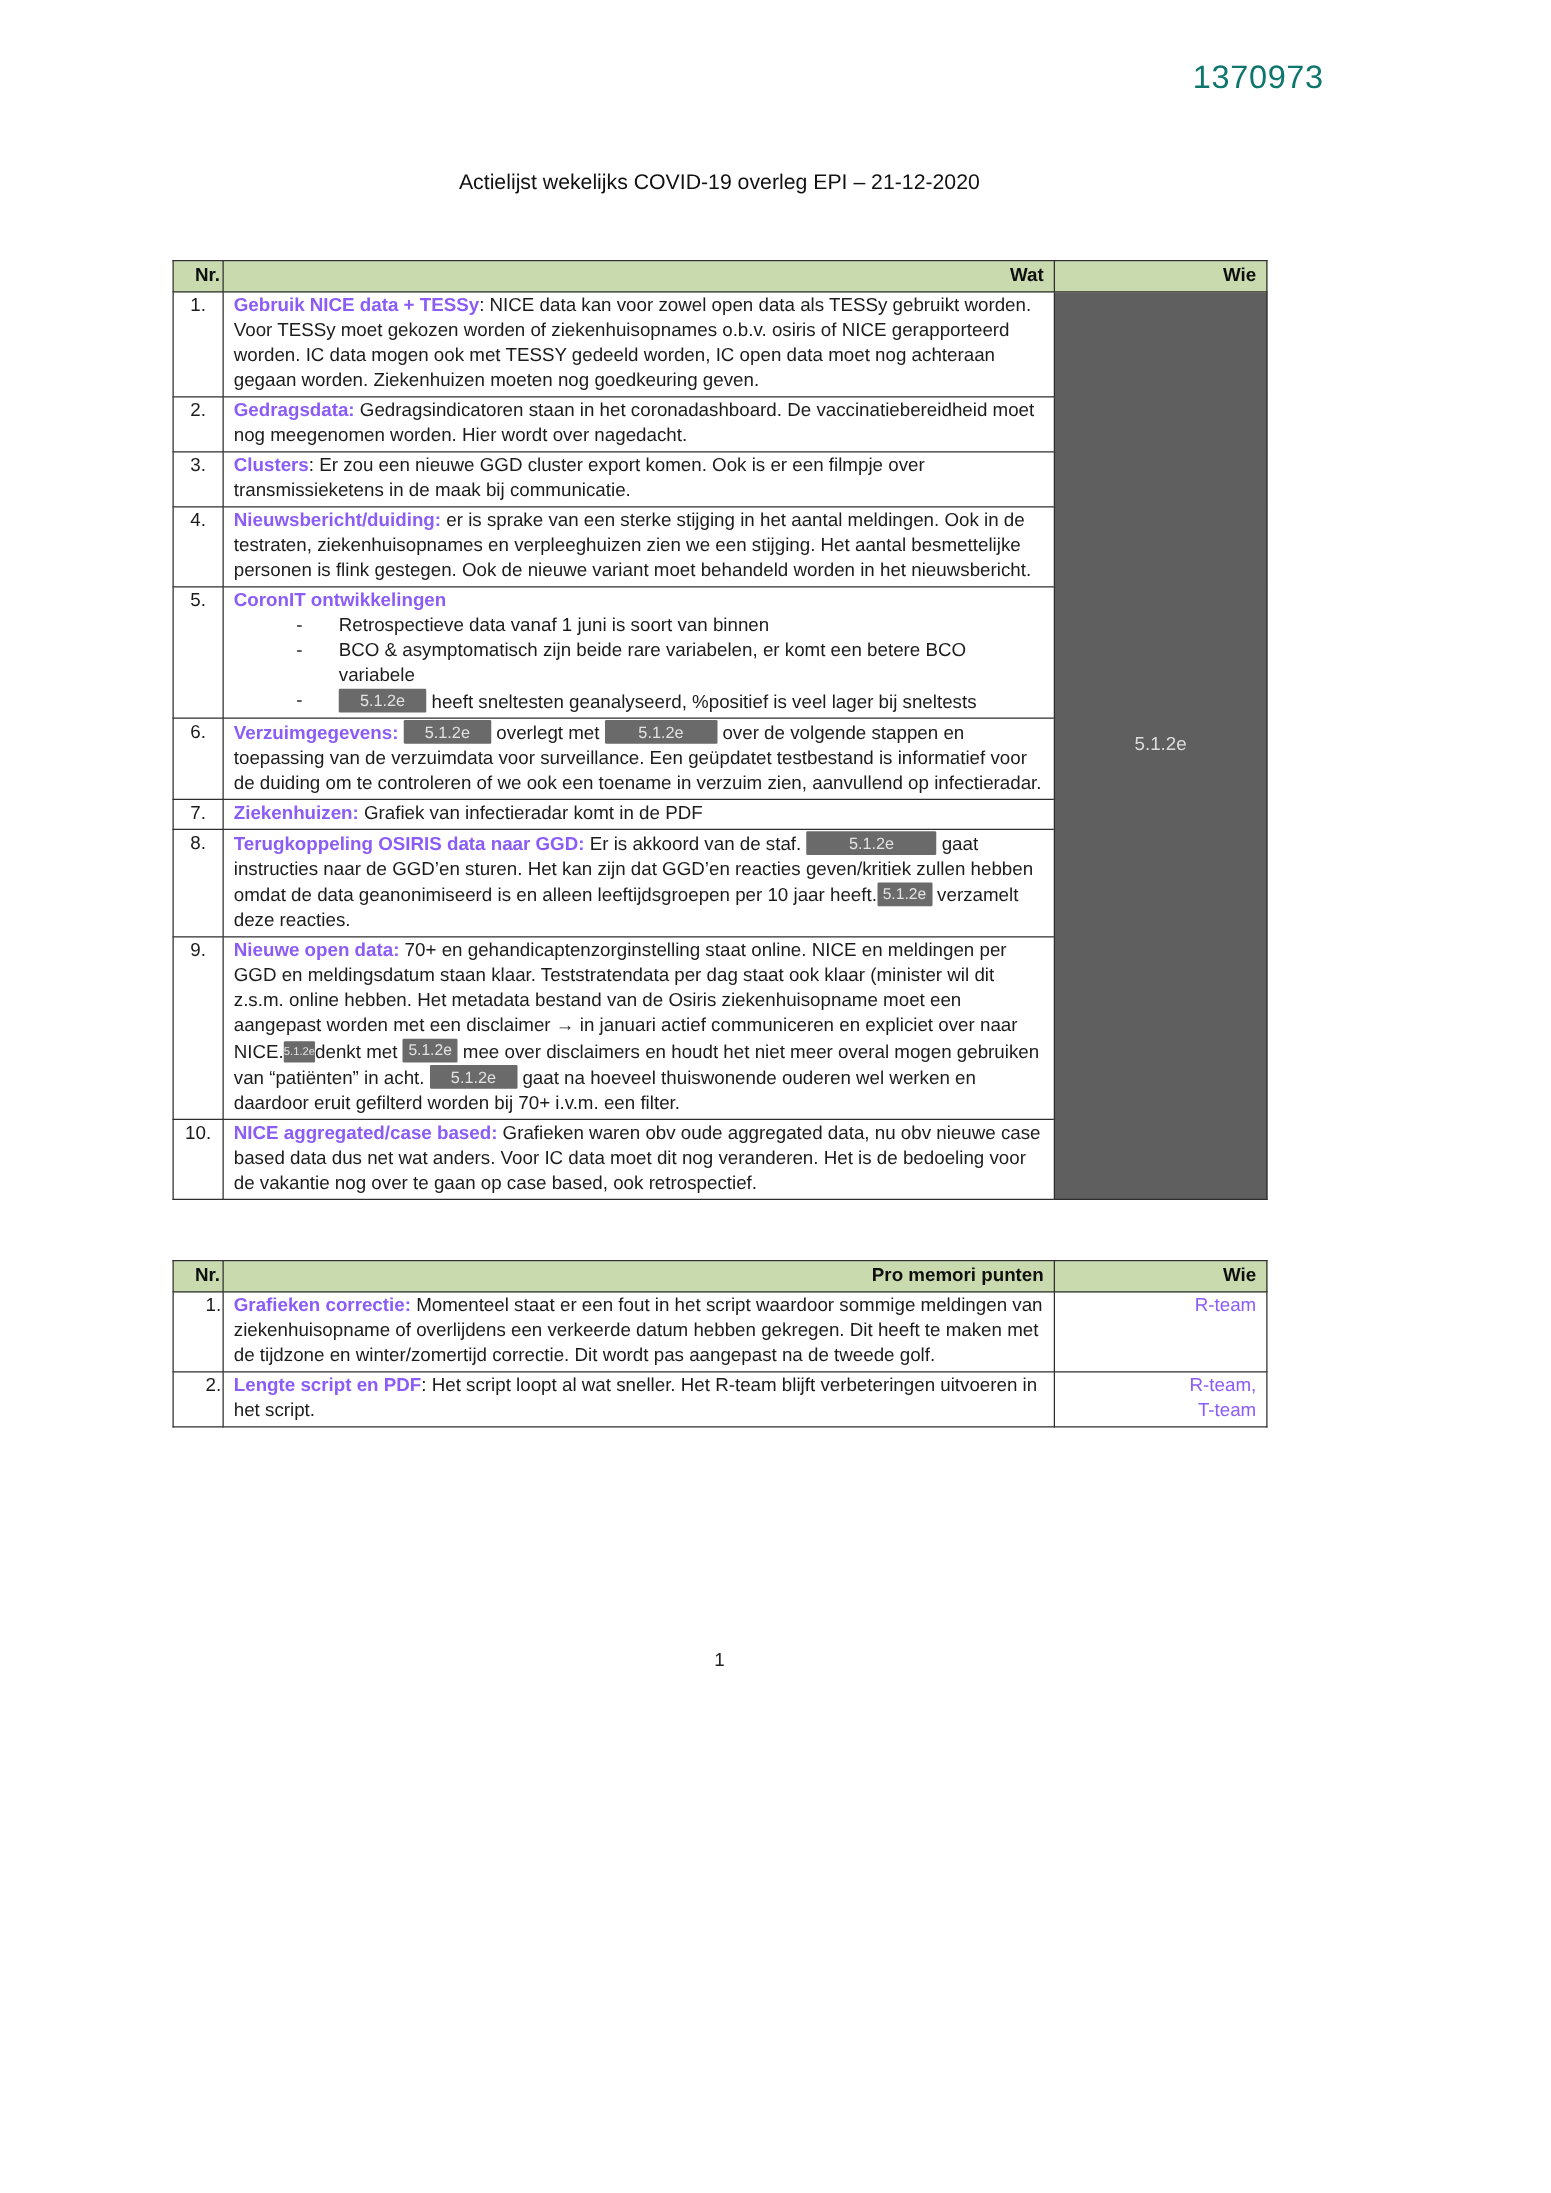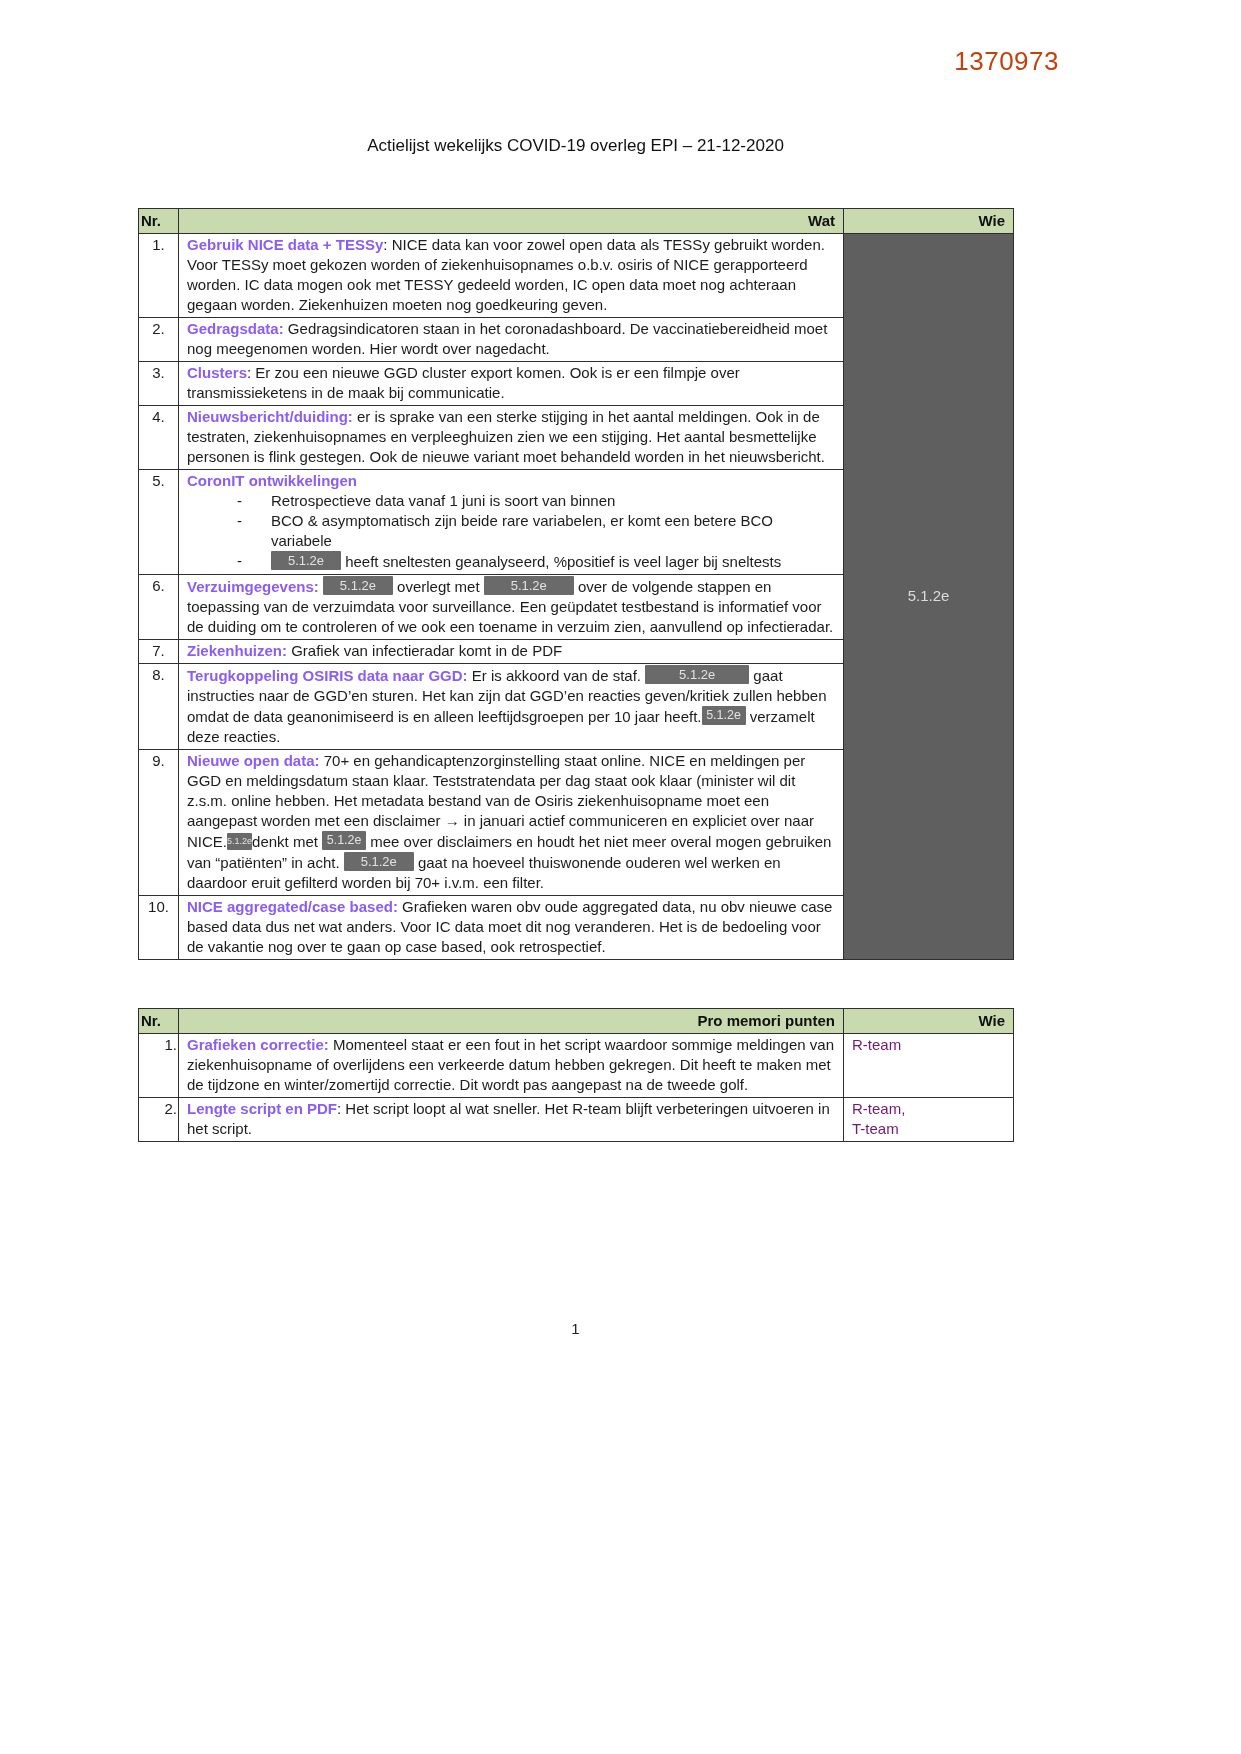--- a/index.html
+++ b/index.html
@@ -6,21 +6,21 @@
   body{
     position:relative;
     width:1241px;height:1754px;
     background:#ffffff;
     font-family:"Liberation Sans", sans-serif;
     color:#1c1c1c;
     -webkit-font-smoothing:antialiased;
   }
   .doc-number{
     position:absolute;top:46px;right:182px;
-    font-size:26px;letter-spacing:0.5px;color:#c2410c;
+    font-size:26px;letter-spacing:0.5px;color:#0f766e;
   }
   .title{
     position:absolute;top:136px;left:138px;width:875px;
     text-align:center;font-size:17px;color:#111;
   }
   .tbl{
     position:absolute;left:138px;width:875px;
     border-collapse:collapse;table-layout:fixed;
     font-size:15px;line-height:20px;
   }
@@ -33,29 +33,29 @@
   }
   .tbl{border:1.5px solid #1d1d1d;}
   .tbl th{
     background:#c8daae;
     text-align:right;font-weight:bold;color:#0f0f0f;
     padding-top:2px;padding-bottom:2px;
   }
   col.c-nr{width:40px;}
   col.c-wat{width:665px;}
   col.c-wie{width:170px;}
-  th.h-nr{text-align:left;padding-left:2px;padding-right:2px;}
+  th.h-nr{text-align:right;padding-left:2px;padding-right:2px;}
   td.nr{text-align:center;padding-left:2px;padding-right:2px;}
   .tbl2 td.nr{text-align:right;padding-right:1px;}
   td.wie-block{
     background:#5f5f5f;
     vertical-align:middle;text-align:center;
     color:#dcdcdc;font-size:15px;
   }
-  td.wie{color:#701a75;}
+  td.wie{color:#8b5cf6;text-align:right;}
   .para{margin:0;}
   .bullet{display:flex;padding-left:50px;}
   .bullet .dash{width:34px;flex:none;}
   .bullet .btext{flex:1;}
   b{font-weight:bold;color:#8b5cf6;}
   .redact{
     display:inline-block;
     background:#6a6a6a;color:#e2e2e2;
     text-align:center;
     line-height:19px;height:19px;

